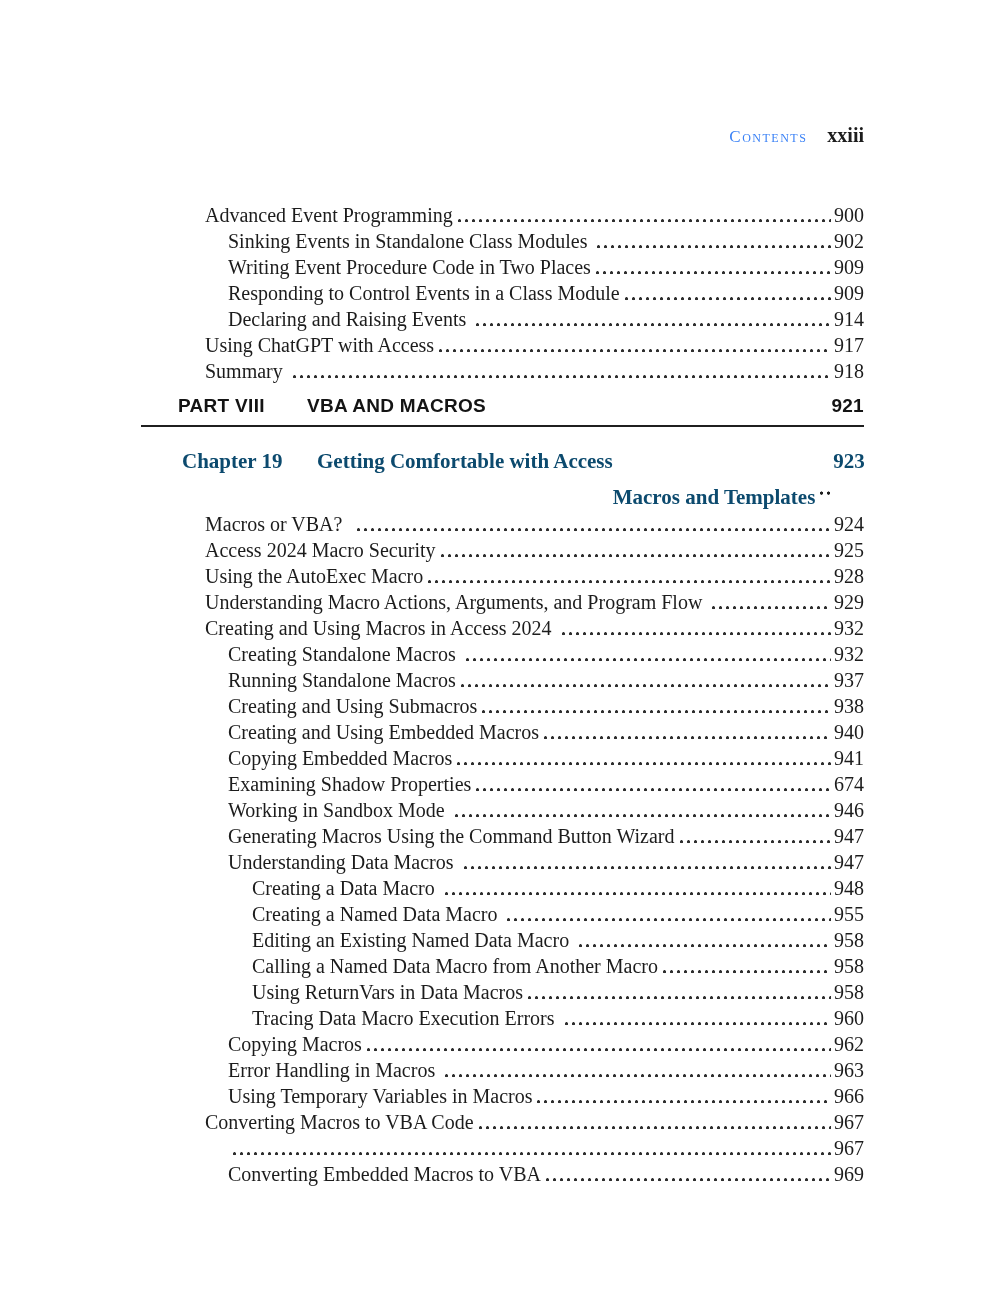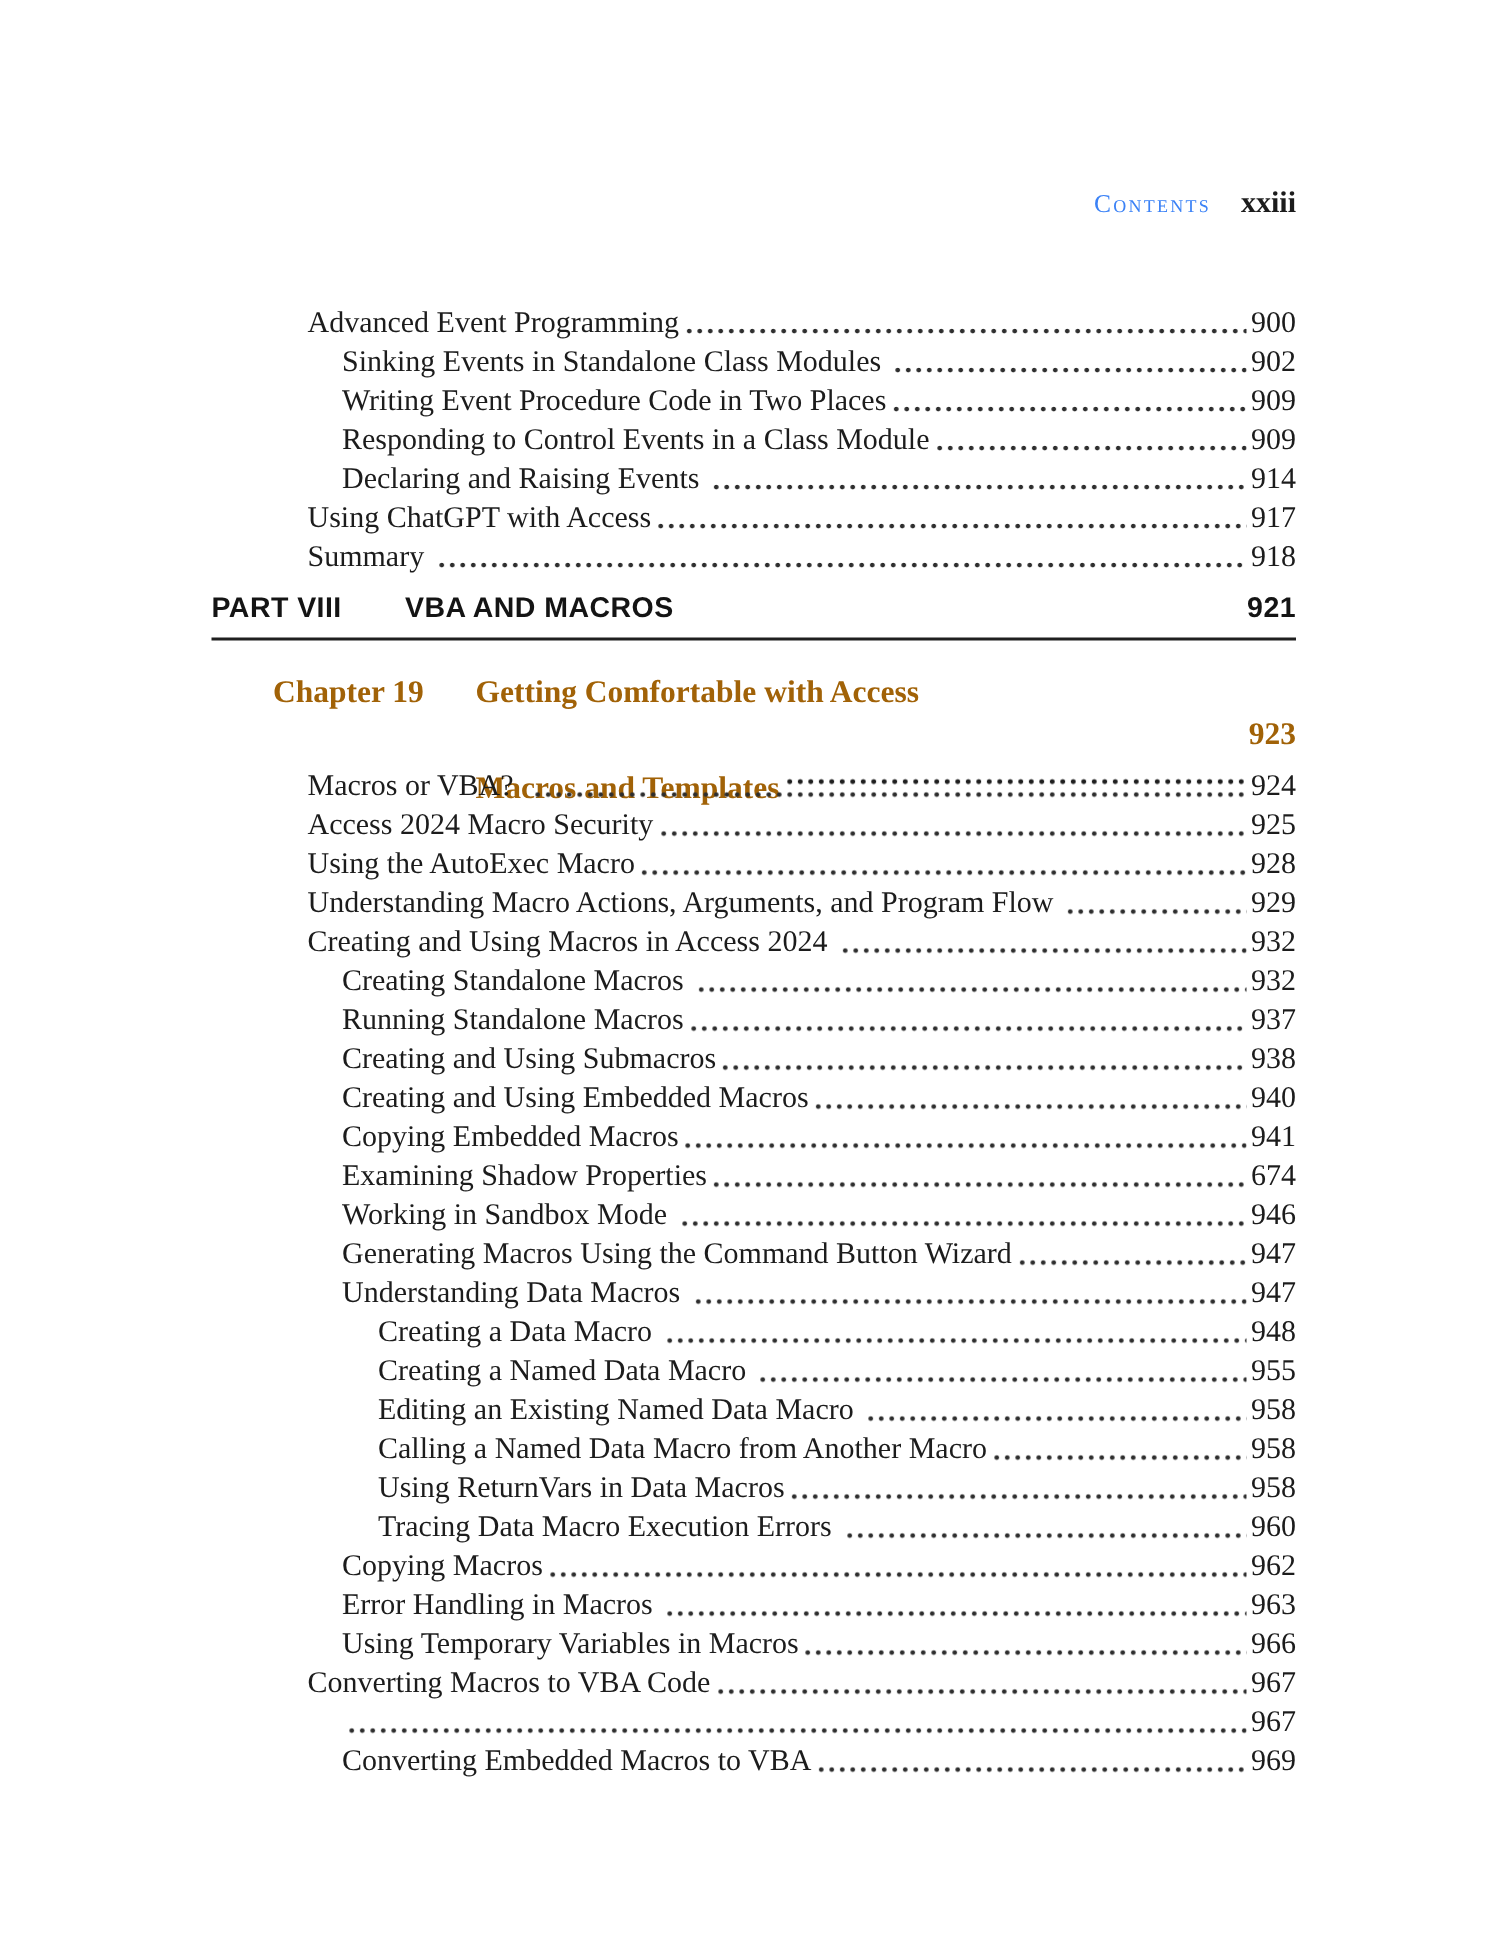--- a/index.html
+++ b/index.html
@@ -84,40 +84,40 @@
     align-items: baseline;
     font-family: "Liberation Sans", "DejaVu Sans", sans-serif;
     font-weight: bold;
     font-size: 19px;
     line-height: 28px;
     letter-spacing: 0.3px;
     padding-bottom: 5px;
     border-bottom: 2px solid #1f1f1f;
     color: #141414;
   }
-  .part-label { width: 129px; flex: 0 0 auto; }
+  .part-label { width: 129px; flex: 0 0 auto; margin-left: 37px; }
   .part-title { flex: 1 1 auto; }
   .part-page  { flex: 0 0 auto; }
 
   
   .chapter-heading {
     position: absolute;
     top: 447px;
     left: 141px;
     width: 723px;
     padding-left: 41px;
     box-sizing: border-box;
     display: flex;
     font-weight: bold;
     font-size: 21px;
     line-height: 28px;
-    color: #a16207;
+    color: #0c4a6e;
   }
   .chapter-label { width: 135px; flex: 0 0 auto; }
-  .chapter-titles { flex: 1 1 auto; display: flex; flex-direction: column; }
+  .chapter-titles { flex: 1 1 auto; display: flex; }
   .chapter-line1 { white-space: nowrap; }
   .chapter-line2-row { display: flex; }
   .chapter-line2 { flex: 0 0 auto; white-space: nowrap; margin-top: 36px; }
   .chapter-line2-row .leader {
     background-image: radial-gradient(circle at 3.5px 72%, #1f1f1f 1.35px, rgba(0,0,0,0) 1.9px);
   }
   .chapter-page { flex: 0 0 auto; }
 </style>
 </head>
 <body>

